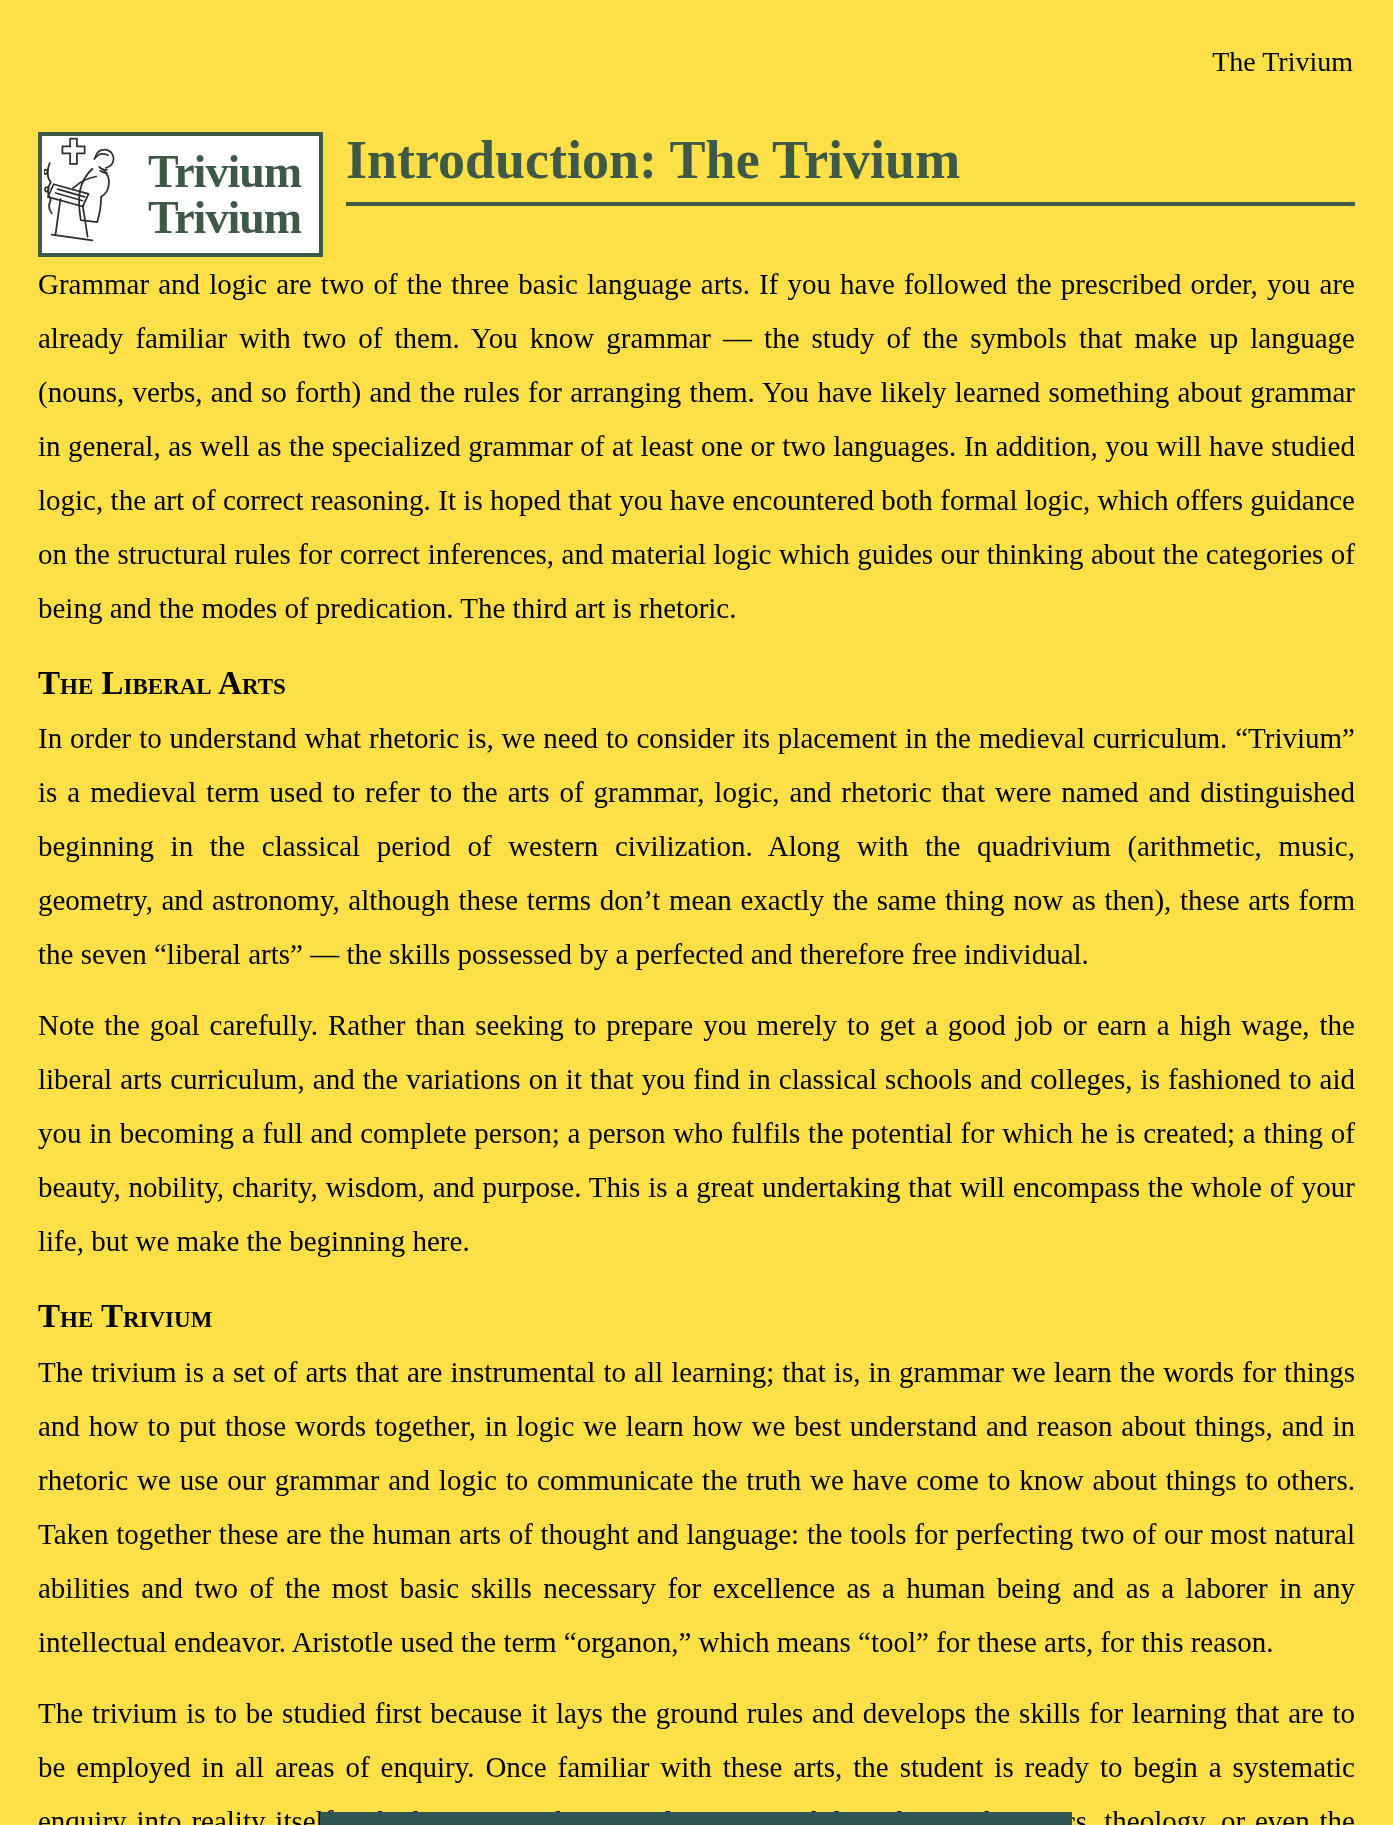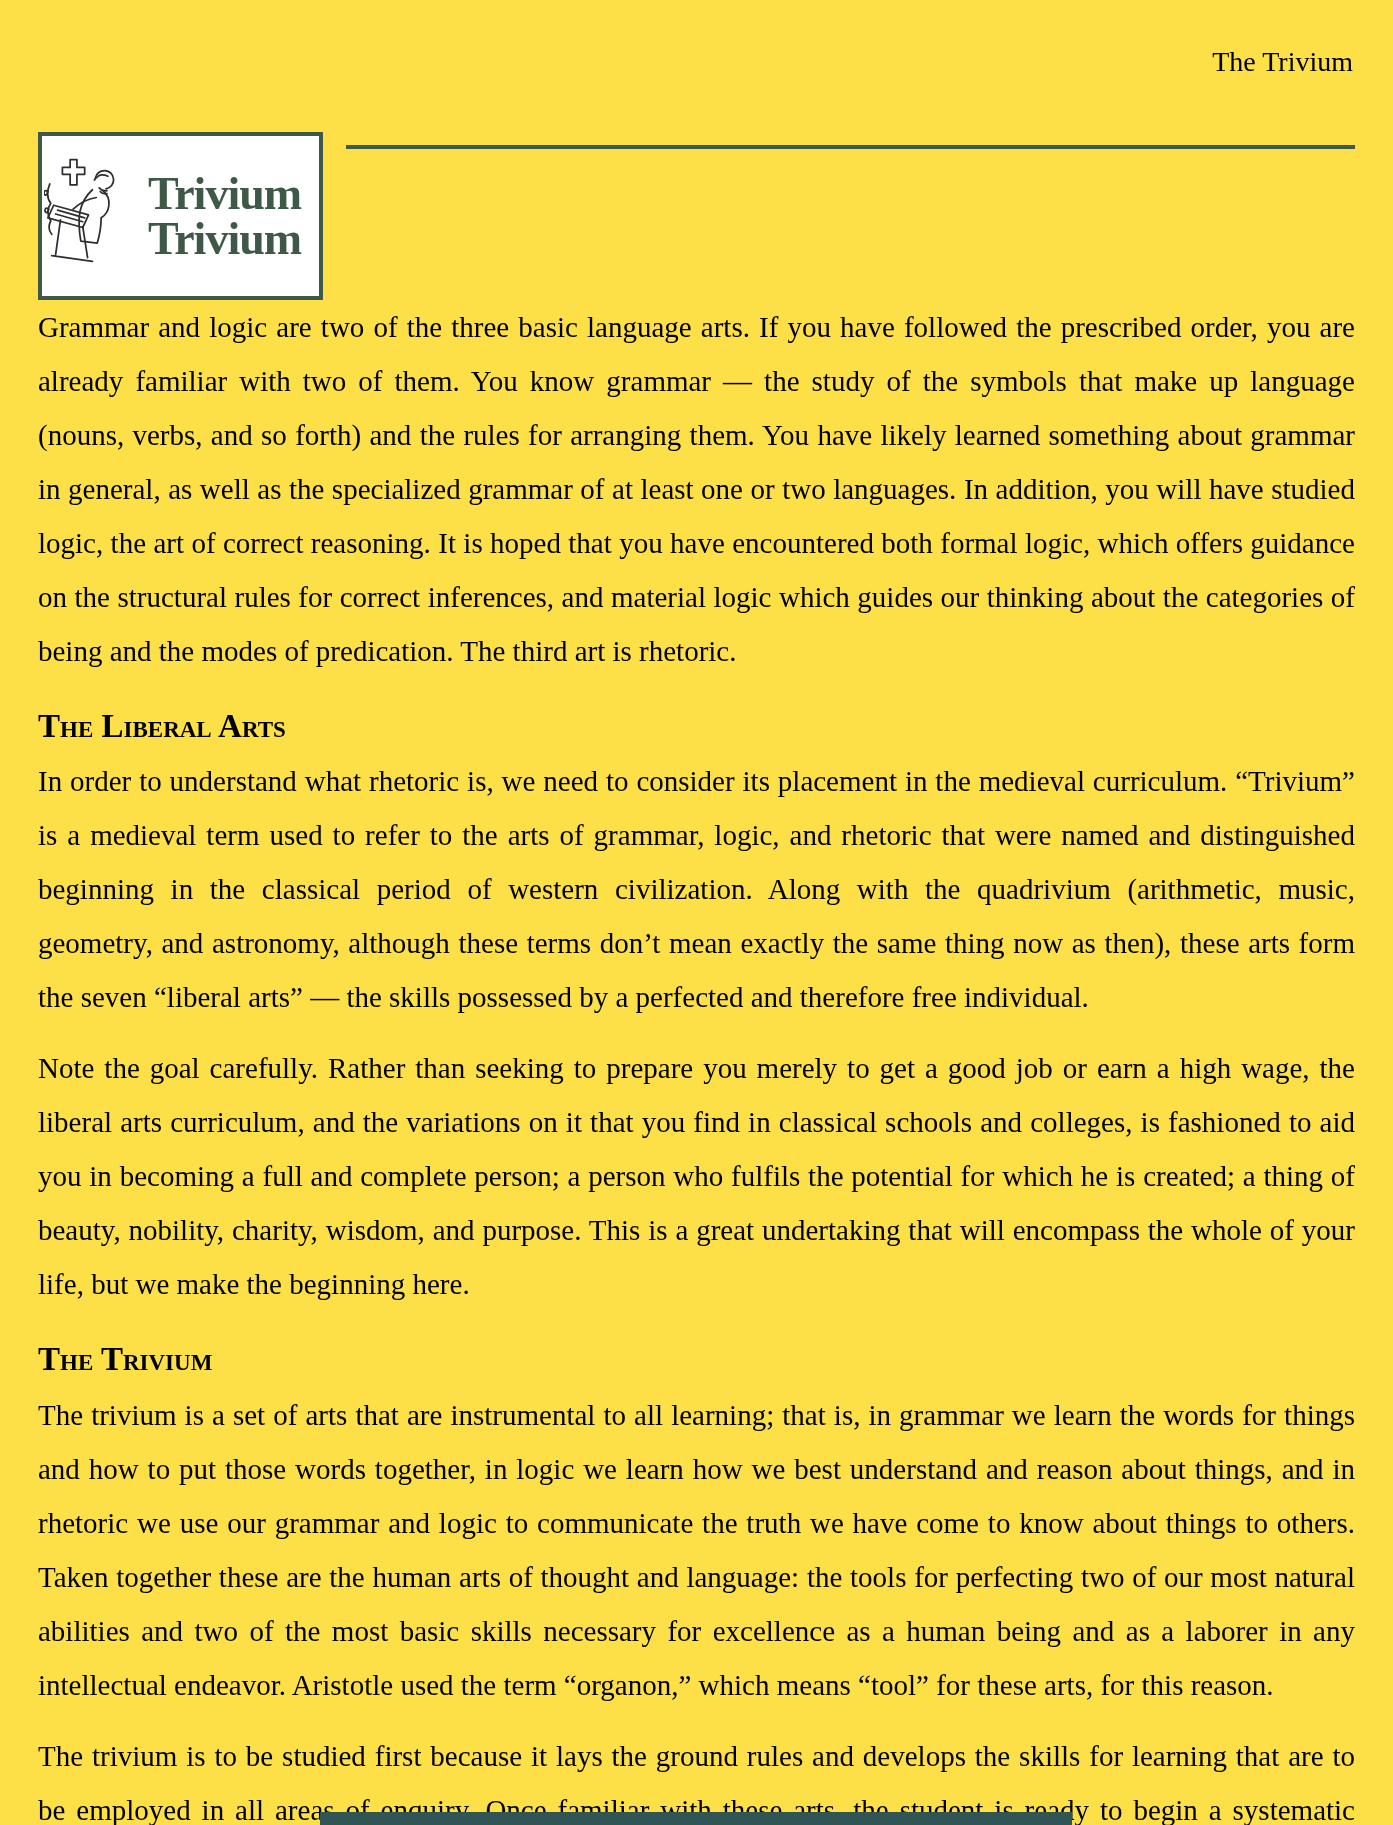--- a/index.html
+++ b/index.html
@@ -21,21 +21,21 @@
     font-size: 28px;
     color: #000;
   }
   .masthead {
     display: flex;
     align-items: flex-start;
     margin: 54px 38px 0 38px;
   }
   .logo-box {
     flex: 0 0 285px;
-    height: 168px;
+    height: 125px;
     border: 4px solid var(--theme);
     display: flex;
     align-items: center;
     padding: 2px 6px 2px 2px;
     background: #fff;
   }
   .logo-art { flex: 0 0 92px; height: 124px; display: block; }
   .logo-art svg { display: block; }
   .logo-text {
     flex: 1;
@@ -117,20 +117,21 @@
           <path d="M6 30 q-5 12 1 20 q-6 9 0 18 q-4 8 1 14"></path>
           <path d="M4 38 q-4 -3 -4 2 q2 4 4 -2 z M5 56 q-4 -3 -4 2 q2 4 4 -2 z"></path>
         </svg>
       </span>
       <div class="logo-text">
         <span>Trivium</span>
         <span>Trivium</span>
       </div>
     </div>
     <div class="title-wrap">
+      <h1 class="doc-title">Introduction: The Trivium</h1>
       <div class="title-rule"></div>
     </div>
   </header>
 
   <main>
 
     <section>
       <p class="body-p">Grammar and logic are two of the three basic language arts.  If you have followed the prescribed order, you are already familiar with two of them.  You know grammar — the study of the symbols that make up language (nouns, verbs, and so forth) and the rules for arranging them.  You have likely learned something about grammar in general, as well as the specialized grammar of at least one or two languages.  In addition, you will have studied logic, the art of correct reasoning.  It is hoped that you have encountered both formal logic, which offers guidance on the structural rules for correct inferences, and material logic which guides our thinking about the categories of being and the modes of predication.  The third art is rhetoric.</p>
     </section>
 

